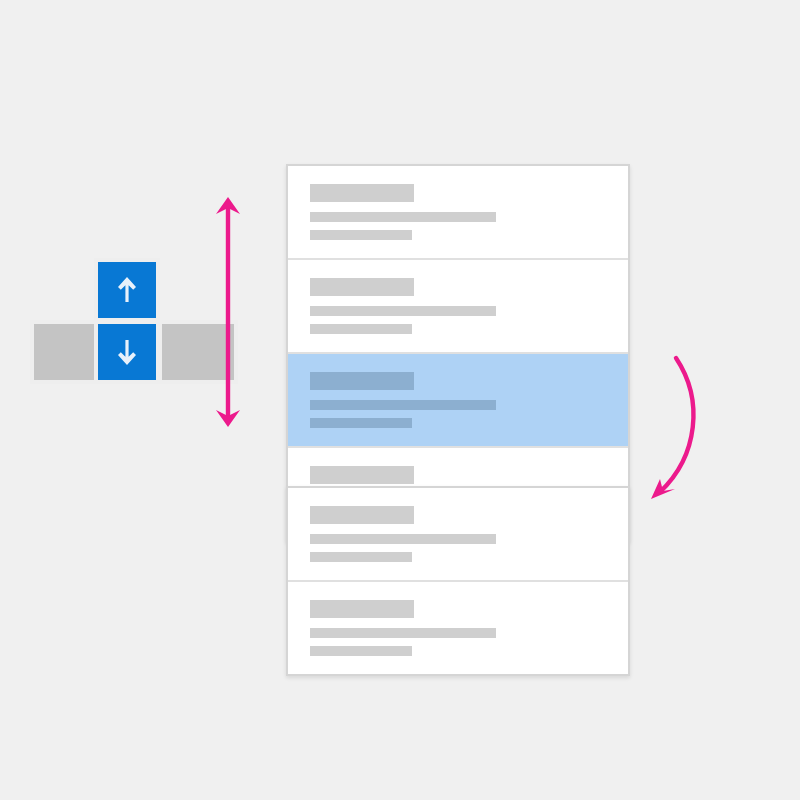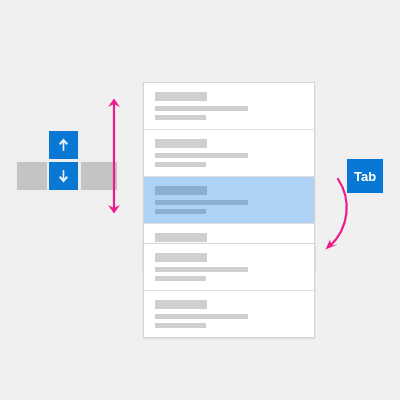--- a/index.html
+++ b/index.html
@@ -123,23 +123,20 @@
   </div>
 
   <div class="key key-arrow" id="key-down">
     <span>
       <svg width="13" height="16" viewBox="0 0 13 16" aria-hidden="true">
         <path d="M6.5 14.5 L2 9.5 L3.4 8.1 L5.7 10.4 L5.7 2 L7.3 2 L7.3 10.4 L9.6 8.1 L11 9.5 Z" fill="#e8f1fb"></path>
       </svg>
     </span>
   </div>
 
-  <div id="key-tab">
-    <span>Tab</span>
-  </div>
 
   <div class="card" id="card-top">
 
     <div class="row">
       <span class="bar bar-title"></span>
       <span class="bar bar-line1"></span>
       <span class="bar bar-line2"></span>
     </div>
 
     <div class="row">

